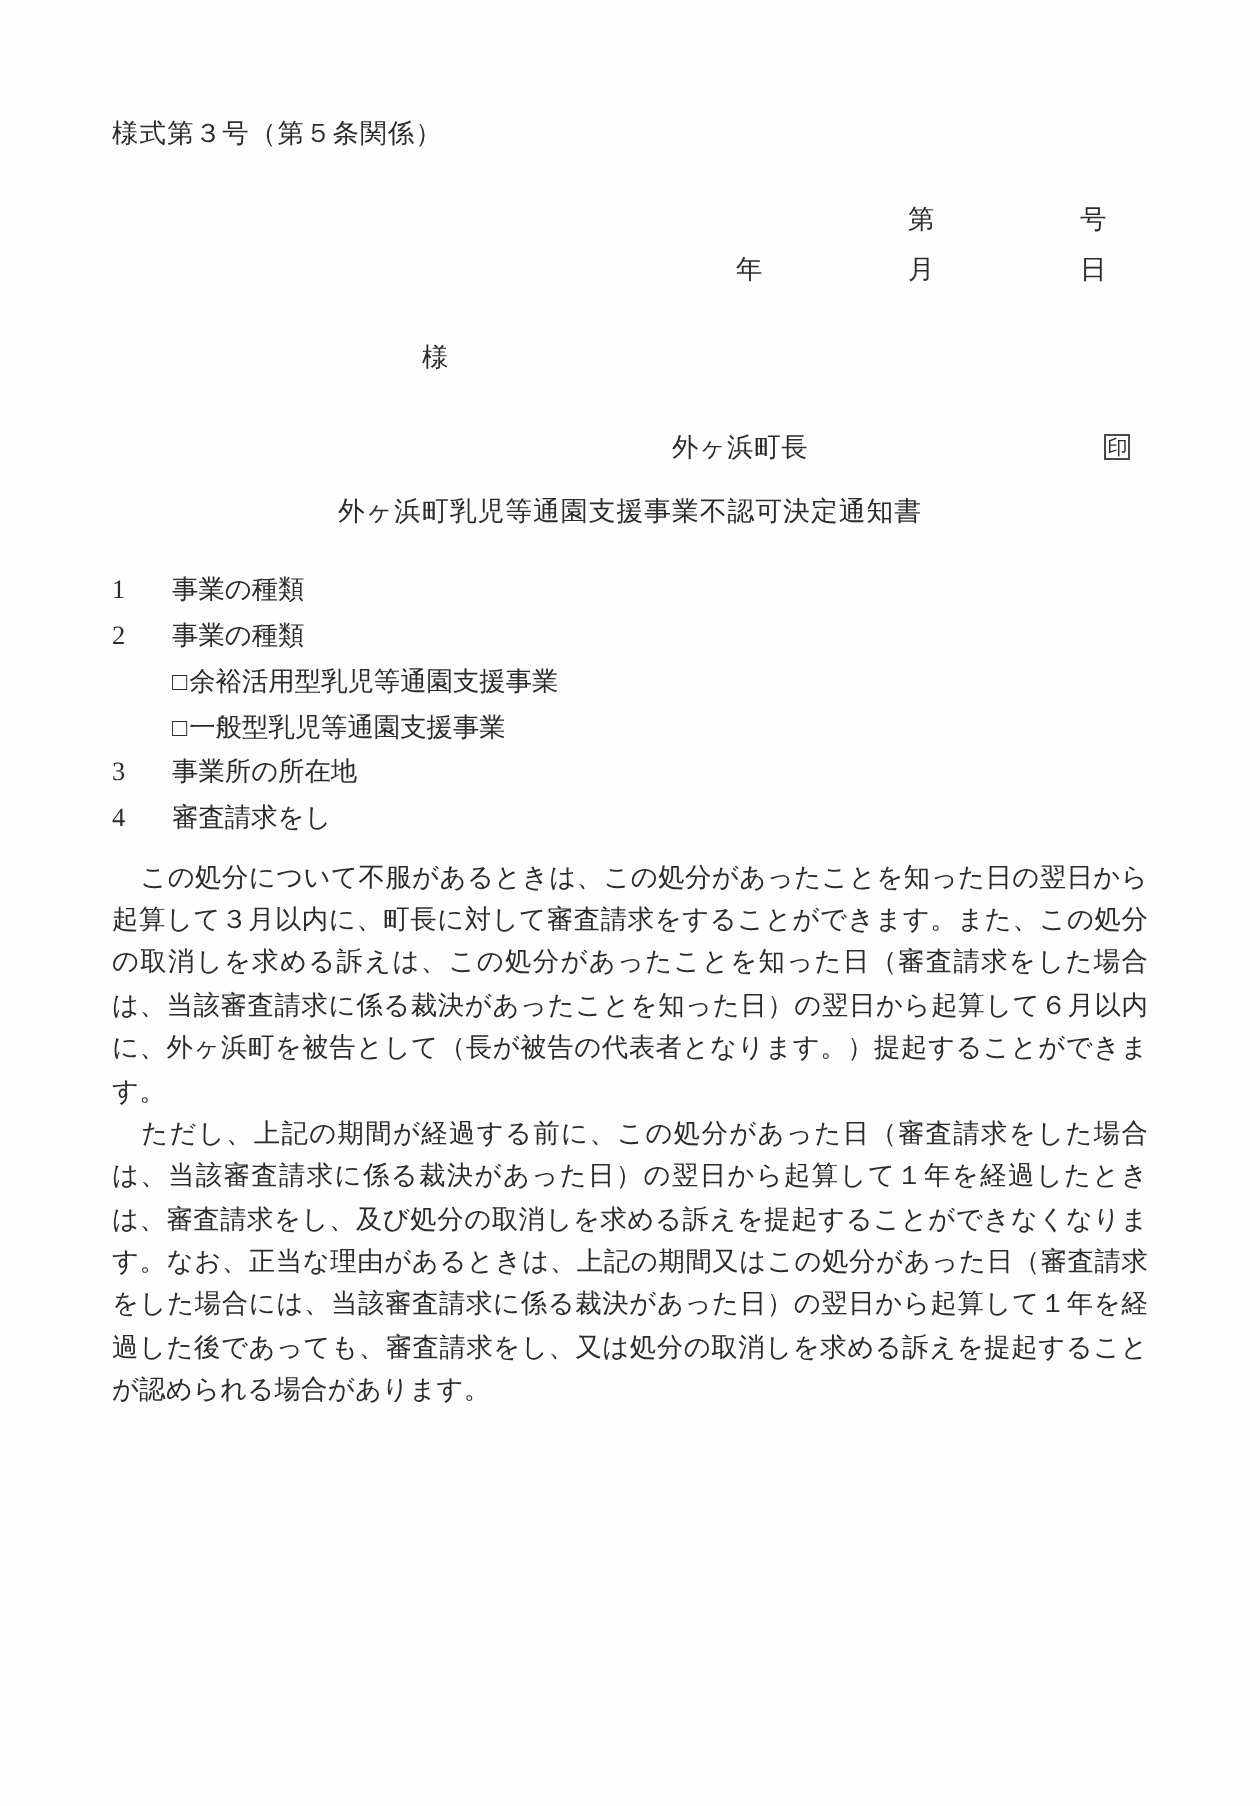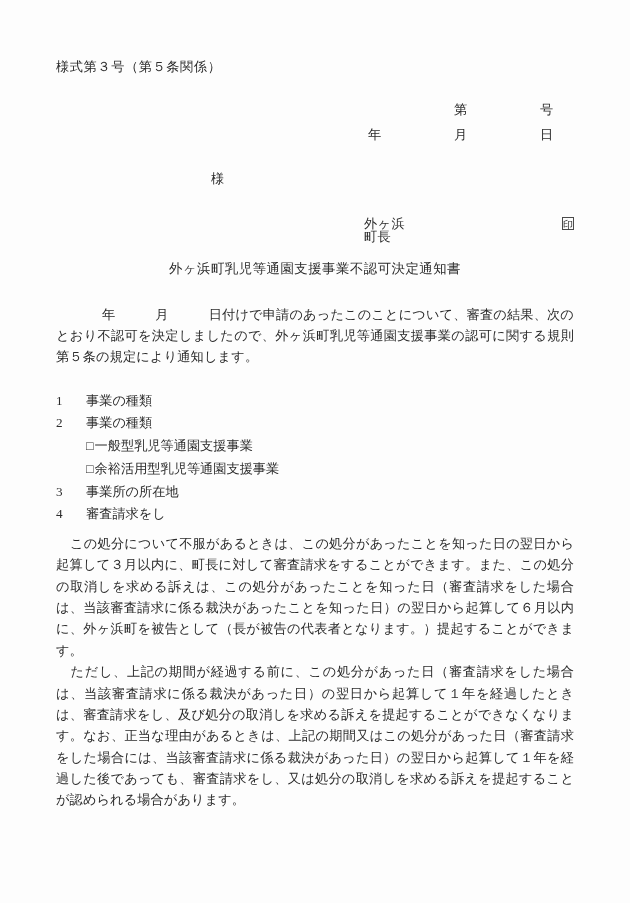--- a/index.html
+++ b/index.html
@@ -61,21 +61,21 @@
   }
 
   
   .issuer {
     margin-top: 32px;
     margin-left: 280px;
     font-size: 13.2px;
     line-height: 1.0;
     display: flex;
   }
-  .issuer-name { letter-spacing: 0.4px; margin-left: 28px; }
+  .issuer-name { letter-spacing: 0.4px; }
   .issuer-seal {
     margin-left: 148px;
     display: inline-block;
     border: 1px solid #4a4a4a;
     width: 13px;
     height: 13px;
     line-height: 13px;
     text-align: center;
     font-size: 10px;
     box-sizing: border-box;
@@ -165,40 +165,37 @@
 
     <div class="addressee">様</div>
 
     <div class="issuer">
       <span class="issuer-name">外ヶ浜町長</span>
       <span class="issuer-seal">印</span>
     </div>
 
     <div class="title">外ヶ浜町乳児等通園支援事業不認可決定通知書</div>
 
-    <div class="body-para">
-      <span class="lead-indent"></span><span>年</span><span class="gap-sm"></span><span>月</span><span class="gap-sm"></span><span>日付けで申請のあったこのことについて、審査の結果、次のとおり不認可を決定しましたので、外ヶ浜町乳児等通園支援事業の認可に関する規則第５条の規定により通知します。</span>
-    </div>
 
     <div class="items">
 
       <div class="item-row">
         <span class="item-num">1</span>
         <span>事業の種類</span>
       </div>
 
       <div class="item-row">
         <span class="item-num">2</span>
         <span>事業の種類</span>
       </div>
       <div class="check-row">
+        <span class="checkbox">□</span><span>余裕活用型乳児等通園支援事業</span>
+      </div>
+      <div class="check-row">
         <span class="checkbox">□</span><span>一般型乳児等通園支援事業</span>
-      </div>
-      <div class="check-row">
-        <span class="checkbox">□</span><span>余裕活用型乳児等通園支援事業</span>
       </div>
 
       <div class="item-row">
         <span class="item-num">3</span>
         <span>事業所の所在地</span>
       </div>
 
       <div class="item-row">
         <span class="item-num">4</span>
         <span>審査請求をし</span>

